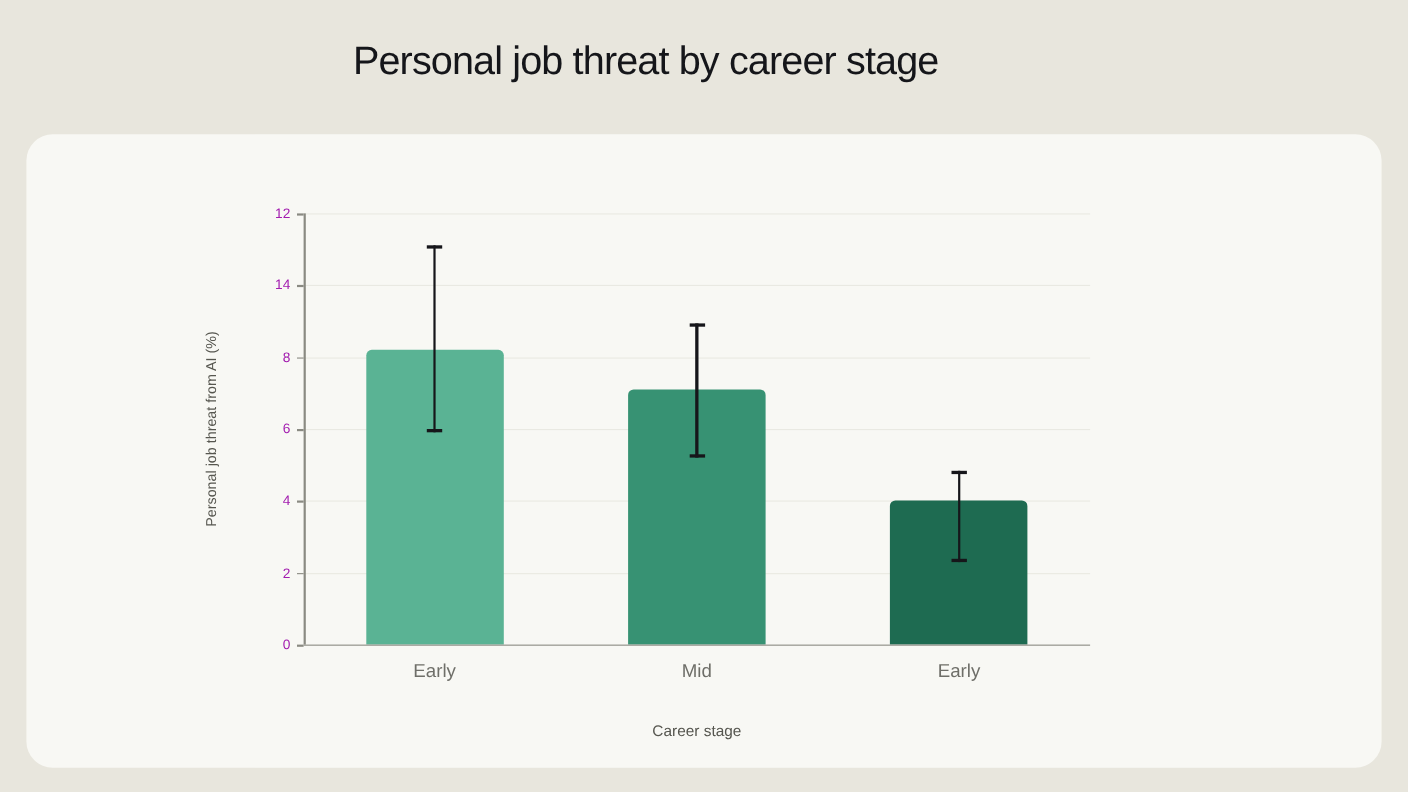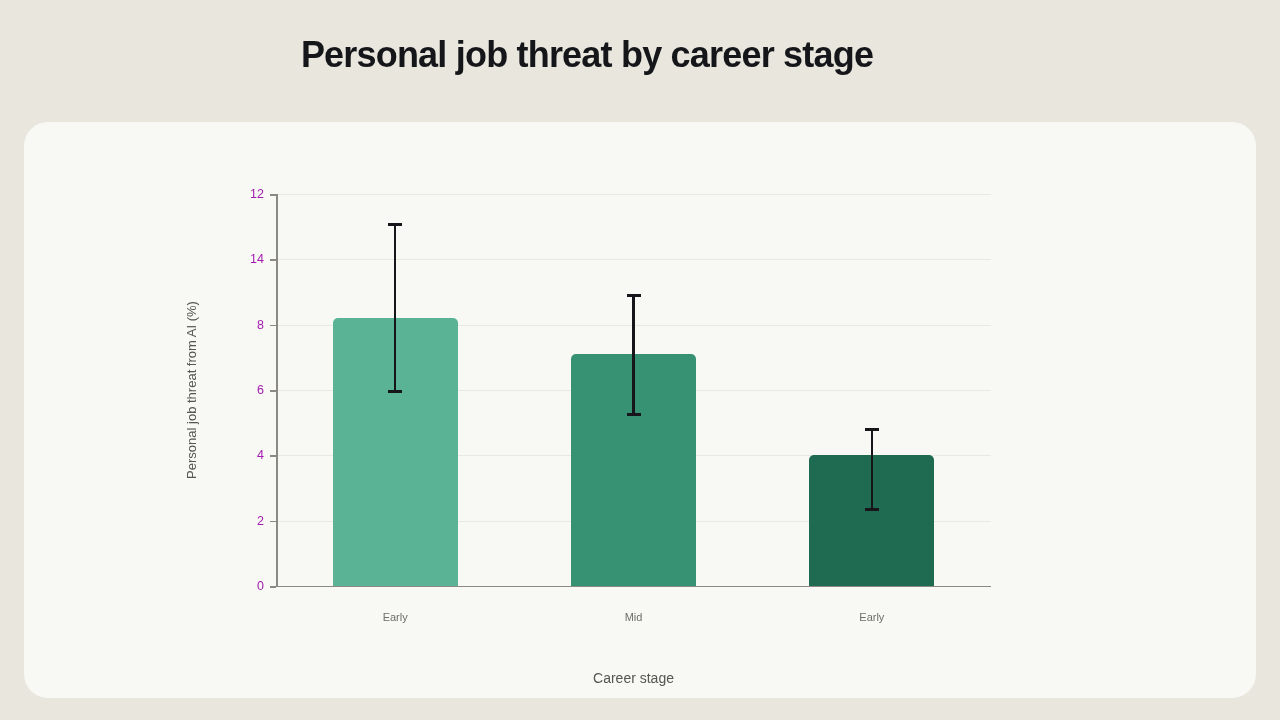--- a/index.html
+++ b/index.html
@@ -16,21 +16,21 @@
   #page-title {
     position: absolute;
     top: 0;
     left: 0;
     width: 1174px;
     height: 110px;
     display: flex;
     align-items: center;
     justify-content: center;
     font-size: 36px;
-    font-weight: bold;
+    font-weight: normal;
     letter-spacing: -0.8px;
     color: #15161a;
   }
   #chart-card {
     position: absolute;
     left: 24px;
     top: 122px;
     width: 1232px;
     height: 576px;
     background: #f8f8f4;
@@ -108,30 +108,30 @@
   .err-cap {
     position: absolute;
     left: -7px;
     width: 14px;
     height: 3px;
     background: #16161a;
   }
   .cat-label {
     position: absolute;
     top: 100%;
-    margin-top: 25px;
+    margin-top: 14px;
     transform: translateX(-50%);
-    font-size: 11px;
+    font-size: 17px;
     color: #6f6f69;
     white-space: nowrap;
   }
   #x-axis-title {
     position: absolute;
     left: 252px;
-    top: 548px;
+    top: 534px;
     width: 715px;
     text-align: center;
     font-size: 14px;
     color: #56564f;
   }
   #y-axis-title {
     position: absolute;
     left: 160px;
     top: 72px;
     width: 392px;

